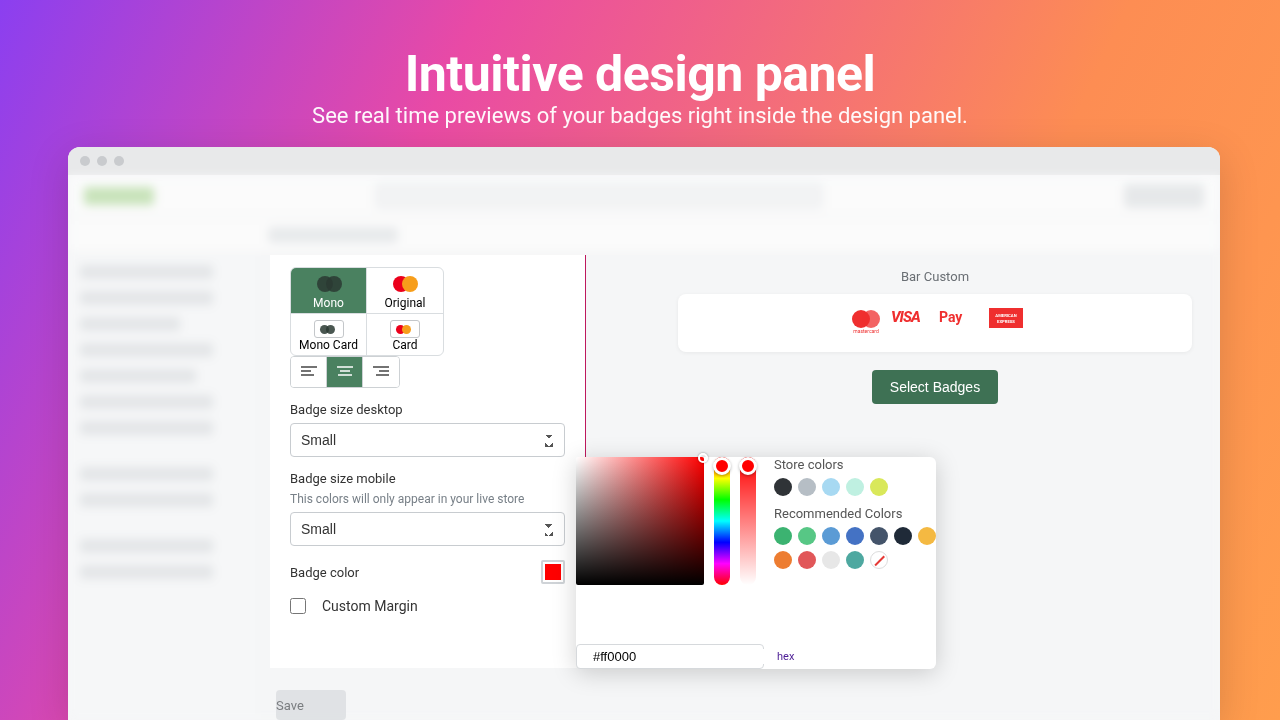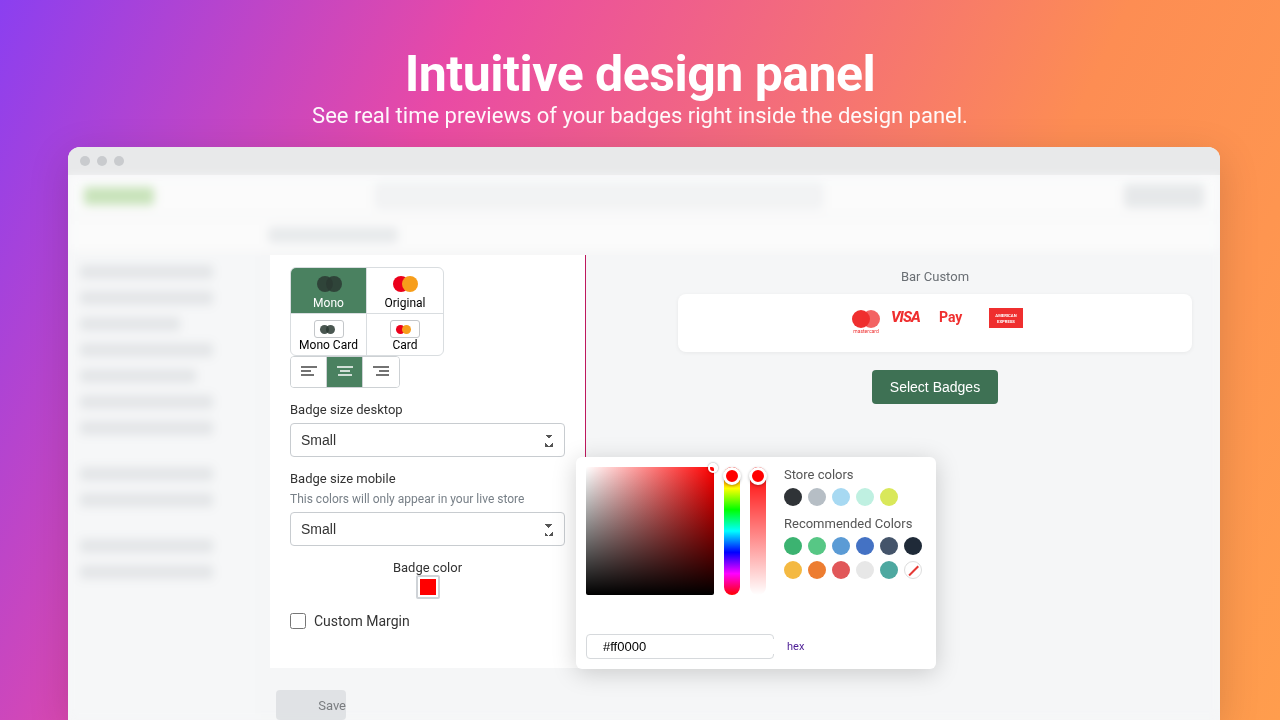--- a/index.html
+++ b/index.html
@@ -69,21 +69,21 @@
 .bc-side .row:nth-child(3) { width: 60%; }
 .bc-side .row:nth-child(5) { width: 70%; }
 .bc-side .gap { height: 8px; background: transparent; }
 .bc-main { flex: 1; background: #f5f6f7; }
 .bc-save {
   position: absolute;
   left: 208px; bottom: 0;
   width: 70px; height: 30px;
   background: rgba(222,224,226,0.9);
   border-radius: 4px;
-  display: flex; align-items:center; justify-content:flex-end;
+  display: flex; align-items:center; justify-content:flex-start;
   font-size: 13px; color:#7a7d80;
 }
 
 .panel {
   position: absolute;
   left: 202px;
   top: 108px;
   width: 316px;
   bottom: 52px;
   background: #fff;
@@ -151,30 +151,30 @@
   font-size: 14px;
   background: #fff;
   color: #333;
   appearance: none;
   background-image: linear-gradient(45deg, transparent 50%, #555 50%), linear-gradient(135deg, #555 50%, transparent 50%), linear-gradient(45deg, #555 50%, transparent 50%), linear-gradient(135deg, transparent 50%, #555 50%);
   background-position: calc(100% - 15px) 11px, calc(100% - 11px) 11px, calc(100% - 15px) 19px, calc(100% - 11px) 19px;
   background-size: 4px 4px;
   background-repeat: no-repeat;
 }
 .hint { font-size: 12px; color: #788088; margin-bottom: 6px; }
-.badge-color-row { display: flex; align-items: center; justify-content: space-between; flex-direction: column; }
+.badge-color-row { display: flex; align-items: center; justify-content: space-between; }
 .swatch-btn {
   width: 24px; height: 24px;
   border: 2px solid #cfd3d7;
   border-radius: 2px;
   padding: 2px;
   cursor: pointer;
 }
 .swatch-btn .inner { width: 100%; height: 100%; background: #ff0000; }
-.chk-row { display: flex; align-items: center; gap: 8px; margin-top: 14px; font-size: 14px; color: #333; }
+.chk-row { display: flex; align-items: center; gap: 16px; margin-top: 14px; font-size: 14px; color: #333; }
 .chk-row input { width: 16px; height: 16px; }
 
 .preview-area {
   position: absolute;
   left: 518px;
   top: 108px;
   right: 0;
   bottom: 52px;
   padding: 14px 28px 0 92px;
 }
@@ -203,21 +203,21 @@
 
 .picker {
   position: absolute;
   left: 508px;
   top: 310px;
   width: 360px;
   height: 212px;
   background: #fff;
   border-radius: 6px;
   box-shadow: 0 4px 24px rgba(0,0,0,0.18);
-  padding: 10px;
+  padding: 0;
   display: flex;
   flex-direction: column;
 }
 .picker-top { display: flex; gap: 10px; flex: 1; }
 .sat {
   width: 128px; height: 128px;
   background: linear-gradient(to top, #000, transparent), linear-gradient(to right, #fff, #ff0000);
   position: relative;
   border-radius: 2px;
 }

